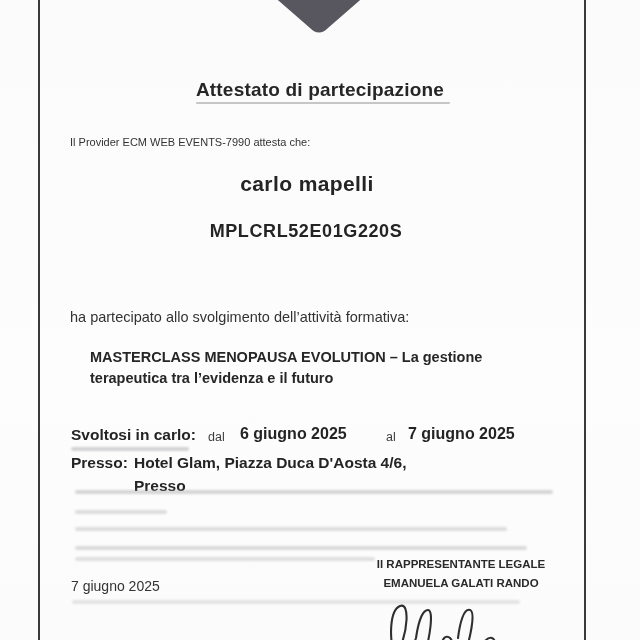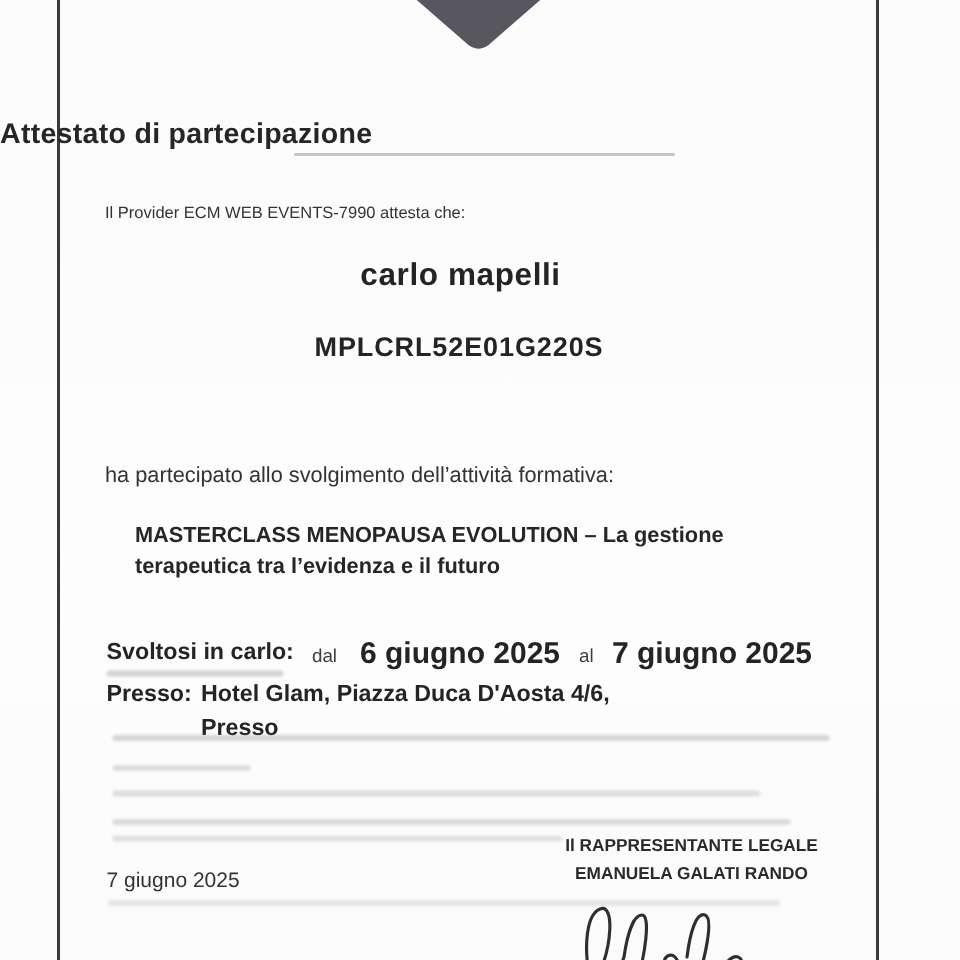--- a/index.html
+++ b/index.html
@@ -11,41 +11,41 @@
   .page{
     position:relative;width:640px;height:640px;overflow:hidden;
     background:linear-gradient(180deg,#fbfbfc 0%,#fdfdfd 60%,#fbfbfb 100%);
     color:var(--ink,#2d2d2d);
   }
   .abs{position:absolute;white-space:nowrap;}
   .border-line{position:absolute;top:0;bottom:0;width:2px;background:#1f1f22;opacity:.88;}
   .border-left{left:38px;}
   .border-right{left:584px;}
   .title{
-    left:0;right:0;top:79px;
+    left:0;right:0;top:79px;text-align:center;
     font-size:19px;font-weight:bold;letter-spacing:.2px;color:#262626;
   }
   .title-underline{
     position:absolute;left:196px;top:102px;width:254px;height:2px;
     background:#9a9a9a;opacity:.55;border-radius:1px;
   }
   .provider{left:70px;top:136px;font-size:11px;color:#333;}
   .name{
     left:307px;top:172px;transform:translateX(-50%);
     font-size:21px;font-weight:bold;letter-spacing:.4px;color:#242424;
   }
   .code{
     left:306px;top:221px;transform:translateX(-50%);
     font-size:18px;font-weight:bold;letter-spacing:.6px;color:#242424;
   }
   .intro{left:70px;top:309px;font-size:14.5px;color:#333;}
   .activity{left:90px;top:347px;font-size:14.5px;font-weight:bold;line-height:21px;color:#262626;white-space:nowrap;}
   .lbl-bold{font-size:15.5px;font-weight:bold;color:#242424;}
   .small-lbl{font-size:12.5px;color:#3d3d3d;}
-  .date-bold{font-size:20px;font-weight:bold;color:#242424;}
+  .date-bold{font-size:16px;font-weight:bold;color:#242424;}
   .signer{
     position:absolute;left:355px;top:555px;width:212px;text-align:center;
     font-size:11.5px;font-weight:bold;line-height:18.5px;color:#2a2a2a;
   }
   .issue-date{left:71px;top:578px;font-size:14px;color:#333;}
   .ghost{
     position:absolute;height:4px;border-radius:2px;
     background:#9fa0a4;filter:blur(1.1px);
   }
   .sig{position:absolute;left:386px;top:596px;}

